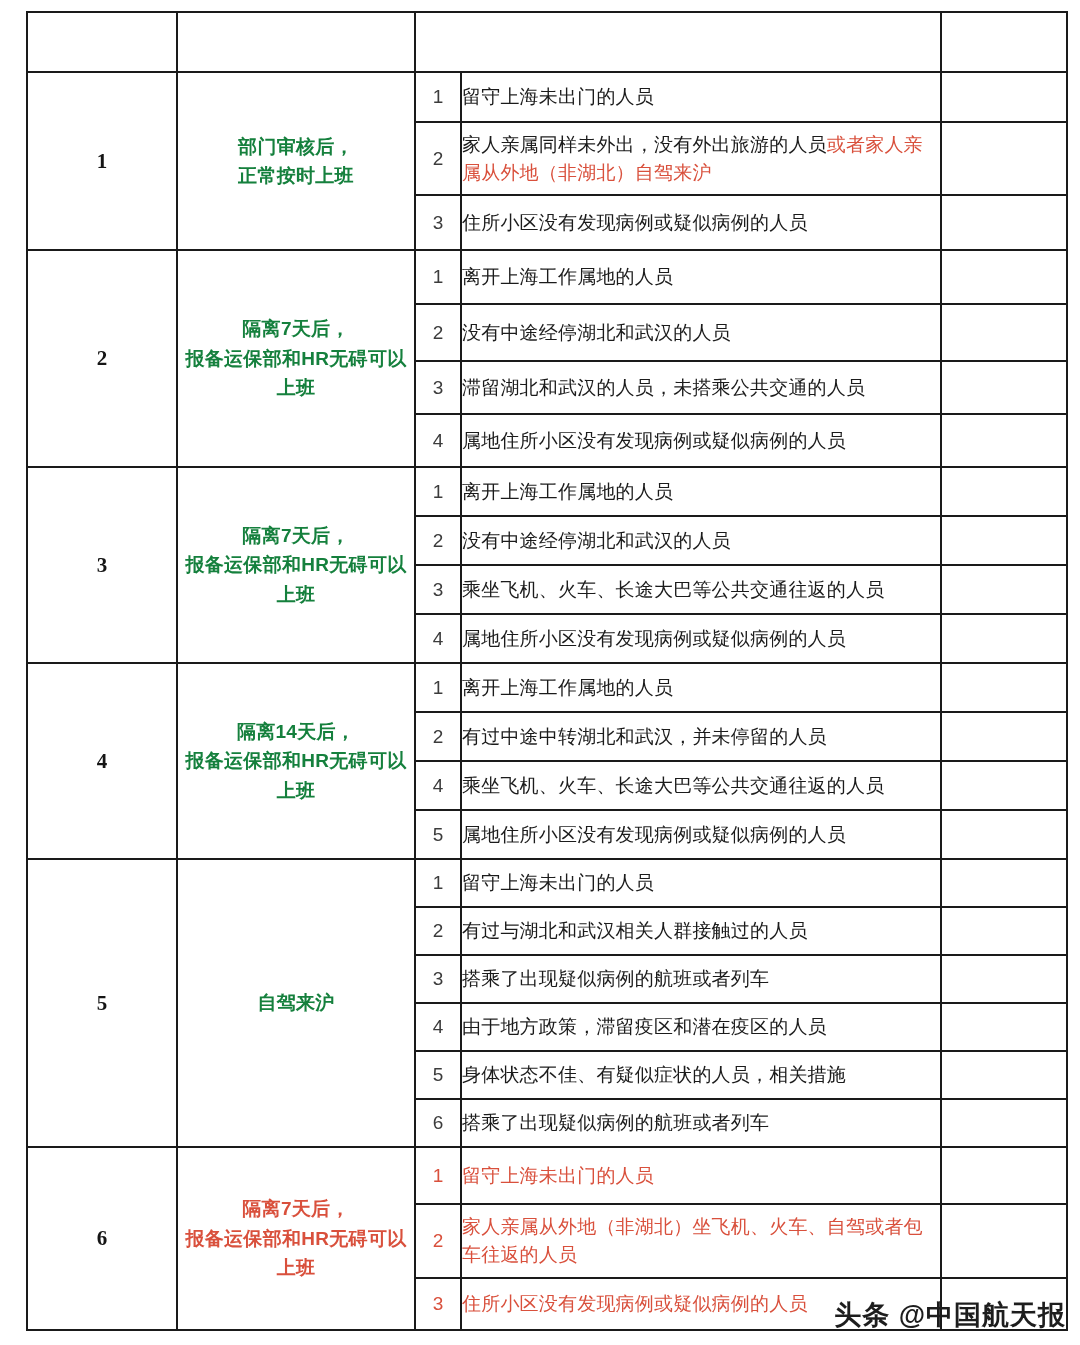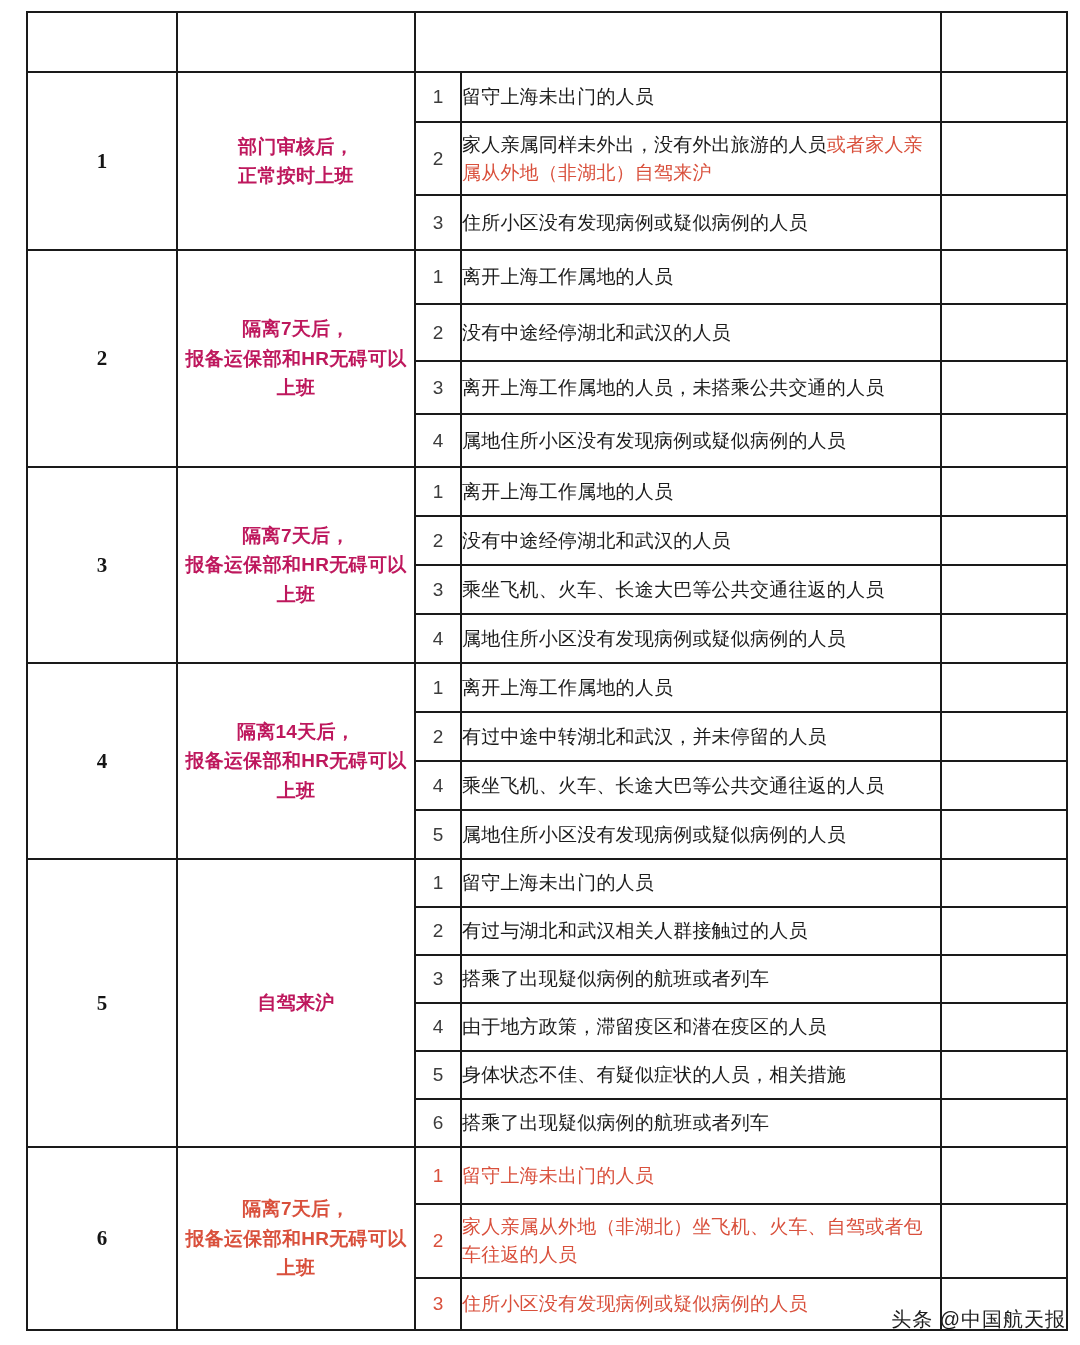--- a/index.html
+++ b/index.html
@@ -60,21 +60,21 @@
     text-align: center;
     font-size: 21px;
     font-weight: bold;
     color: #151515;
     font-family: "Liberation Serif", "DejaVu Serif", serif;
   }
   td.meas {
     text-align: center;
     font-size: 19px;
     font-weight: bold;
-    color: #be185d;
+    color: #15803d;
     line-height: 1.55;
     padding: 4px 2px;
     letter-spacing: 0.3px;
   }
   td.num {
     text-align: center;
     font-size: 19px;
     color: #3c3c3c;
     font-weight: 400;
   }
@@ -93,22 +93,22 @@
   .red      { color: #d9503c; }
   td.cond.red, td.num.red, td.meas.red { color: #d9503c; }
 
   
 
   
   #watermark {
     position: absolute;
     right: 14px;
     bottom: 12px;
-    font-size: 20px;
-    font-weight: normal;
+    font-size: 27px;
+    font-weight: bold;
     color: #1d1d1d;
     font-family: "Liberation Sans", "DejaVu Sans", sans-serif;
     letter-spacing: 1px;
     white-space: nowrap;
     pointer-events: none;
   }
 </style>
 </head>
 <body>
 
@@ -154,21 +154,21 @@
           <td class="cond">离开上海工作属地的人员</td>
           <td class="note"></td>
         </tr>
         <tr style="height: 57px;">
           <td class="num">2</td>
           <td class="cond">没有中途经停湖北和武汉的人员</td>
           <td class="note"></td>
         </tr>
         <tr style="height: 53px;">
           <td class="num">3</td>
-          <td class="cond">离开上海工作属地的人员，未搭乘公共交通的人员</td>
+          <td class="cond">滞留湖北和武汉的人员，未搭乘公共交通的人员</td>
           <td class="note"></td>
         </tr>
         <tr style="height: 53px;">
           <td class="num">4</td>
           <td class="cond">属地住所小区没有发现病例或疑似病例的人员</td>
           <td class="note"></td>
         </tr>
         <tr style="height: 49px;">
           <td class="cat" rowspan="4">3</td>
           <td class="meas" rowspan="4">隔离7天后，<br>报备运保部和HR无碍可以<br>上班</td>

